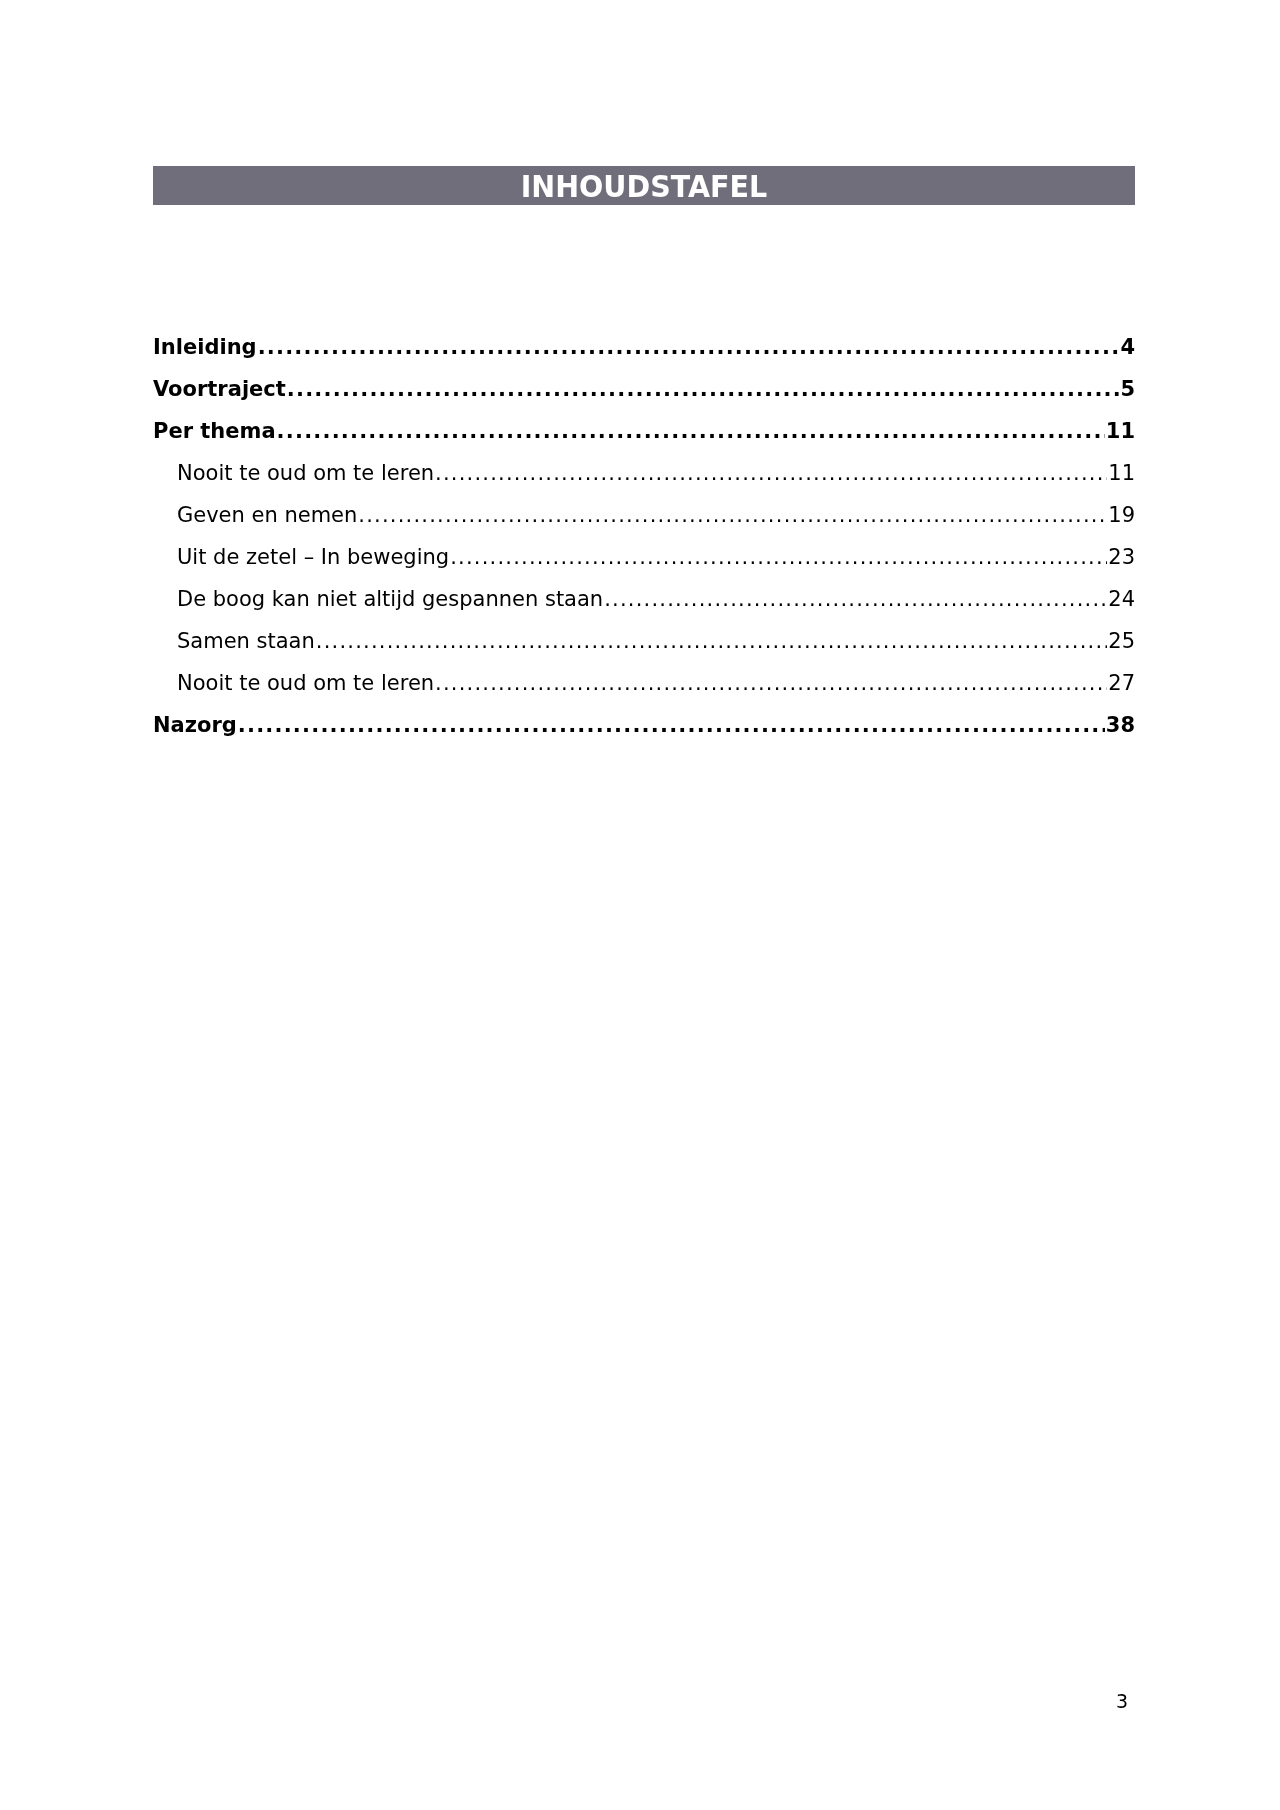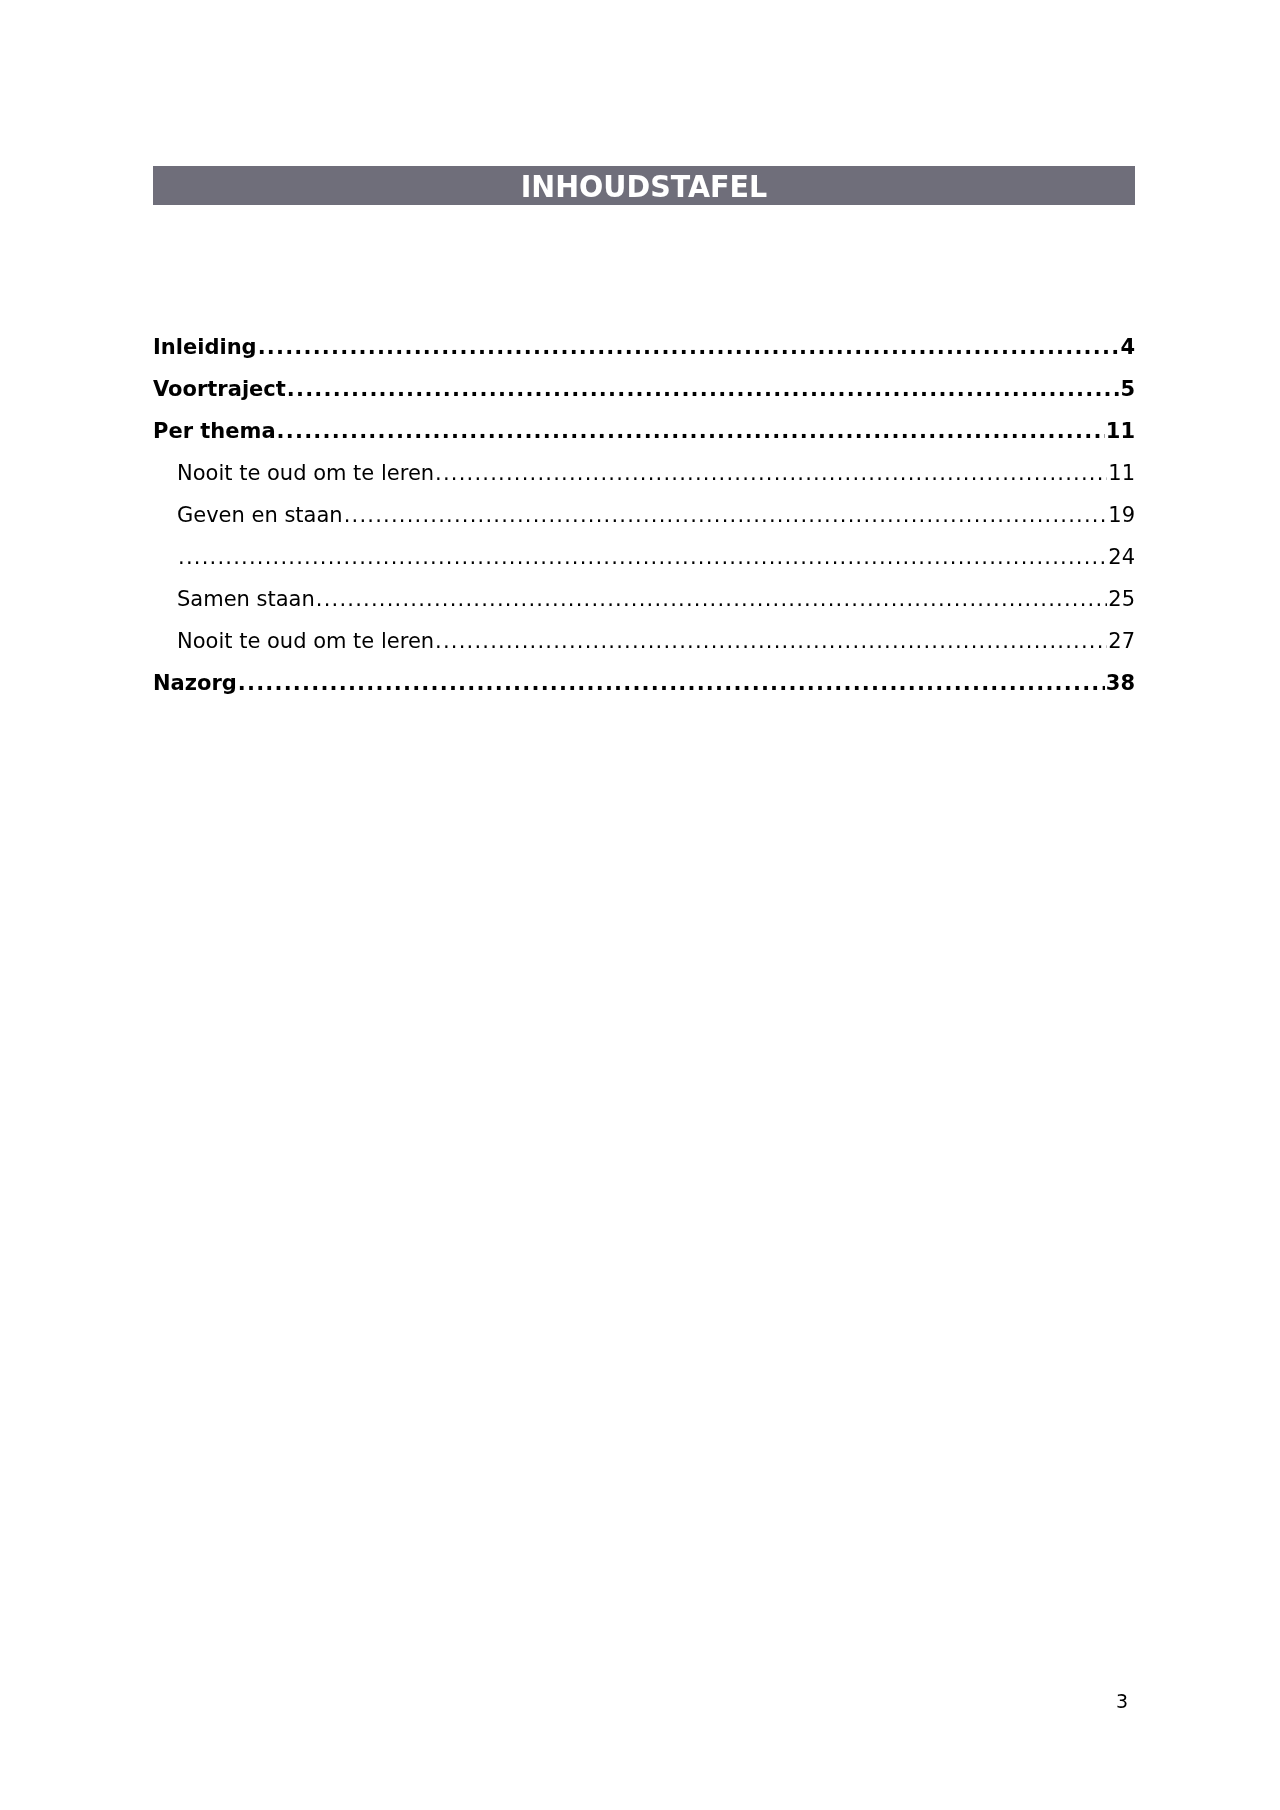--- a/index.html
+++ b/index.html
@@ -38,25 +38,31 @@
     <span class="label">Per thema</span>
     <span class="leader"></span>
     <span class="page">11</span>
   </div>
   <div class="toc-row level2">
     <span class="label">Nooit te oud om te leren</span>
     <span class="leader"></span>
     <span class="page">11</span>
   </div>
   <div class="toc-row level2">
-    <span class="label">Geven en staan</span>
+    <span class="label">Geven en nemen</span>
     <span class="leader"></span>
     <span class="page">19</span>
   </div>
   <div class="toc-row level2">
+    <span class="label">Uit de zetel – In beweging</span>
+    <span class="leader"></span>
+    <span class="page">23</span>
+  </div>
+  <div class="toc-row level2">
+    <span class="label">De boog kan niet altijd gespannen staan</span>
     <span class="leader"></span>
     <span class="page">24</span>
   </div>
   <div class="toc-row level2">
     <span class="label">Samen staan</span>
     <span class="leader"></span>
     <span class="page">25</span>
   </div>
   <div class="toc-row level2">
     <span class="label">Nooit te oud om te leren</span>

